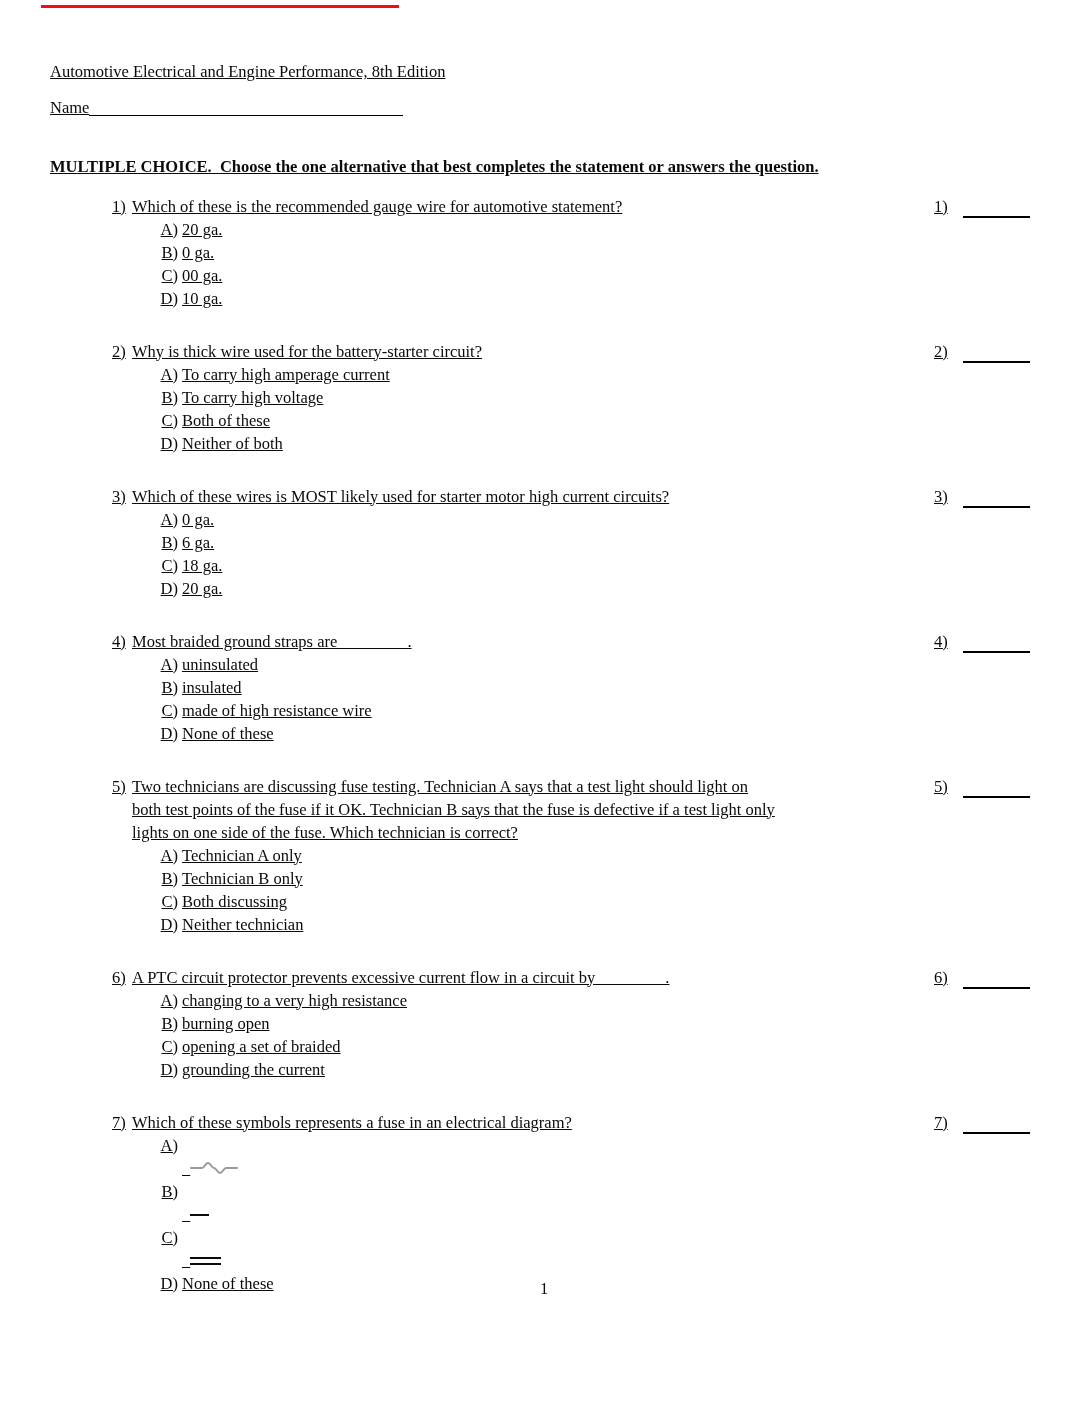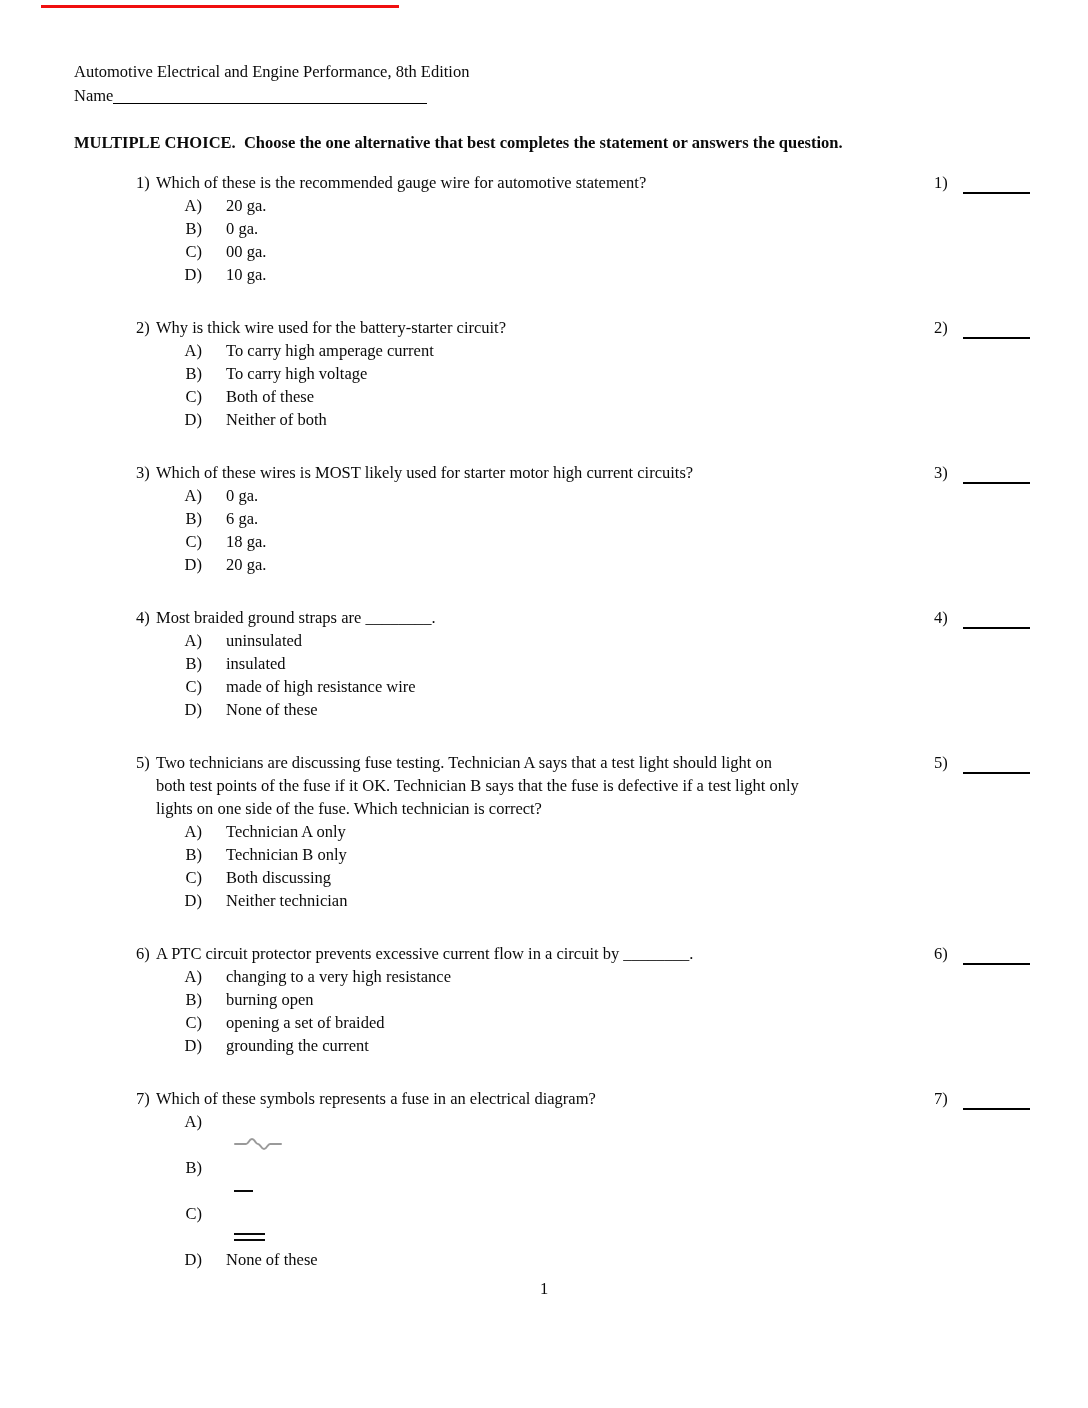--- a/index.html
+++ b/index.html
@@ -4,35 +4,35 @@
 <style>
   html,body{margin:0;padding:0;}
   body{
     width:1088px;height:1408px;
     background:#ffffff;
     font-family:"Liberation Serif","DejaVu Serif",serif;
     font-size:16.5px;line-height:23px;color:#0a0a0a;
     position:relative;overflow:hidden;
   }
   .red-line{position:absolute;left:41px;top:5px;width:358px;height:3px;}
-  .content{padding:60px 58px 0 74px;}
+  .content{padding:60px 58px 0 50px;text-decoration:underline;}
   .hdr{white-space:pre;}
-  .name-row{}
+  .name-row{margin-top:12px;}
   .name-line{display:inline-block;width:314px;height:1em;border-bottom:1.5px solid #000;transform:translateY(3px);}
-  .instruction{margin-top:24px;font-weight:bold;white-space:pre;}
+  .instruction{margin-top:36px;font-weight:bold;white-space:pre;}
   .questions{margin-top:17px;}
   .question{margin-left:62px;margin-bottom:30px;display:flex;}
   .q-main{flex:1;min-width:0;}
   .q-line{display:flex;}
   .q-num{width:20px;flex:none;}
   .q-text{flex:1;white-space:pre;}
   .opts{margin-top:0;}
   .opt{display:flex;}
   .opt-letter{width:70px;flex:none;text-align:right;padding-right:4px;box-sizing:border-box;}
-  .opt-text{white-space:pre;margin-left:20px;}
+  .opt-text{white-space:pre;}
   .q-answer{width:96px;flex:none;display:flex;}
   .ans-num{width:22px;flex:none;text-align:left;}
   .ans-line{width:67px;flex:none;border-bottom:2px solid #000;height:21px;margin-left:7px;}
   .page-num{position:absolute;left:0;right:0;top:1277px;text-align:center;}
   
   .sym-wave{display:inline-block;vertical-align:middle;transform:translateY(-2px);}
   .sym-dash{display:inline-block;width:19px;height:2px;background:#0a0a0a;vertical-align:middle;transform:translateY(-1px);}
   .sym-dbl{display:inline-block;width:31px;height:8px;border-top:2px solid #0a0a0a;border-bottom:2px solid #0a0a0a;box-sizing:border-box;vertical-align:middle;transform:translateY(-1px);}
 </style>
 </head>

